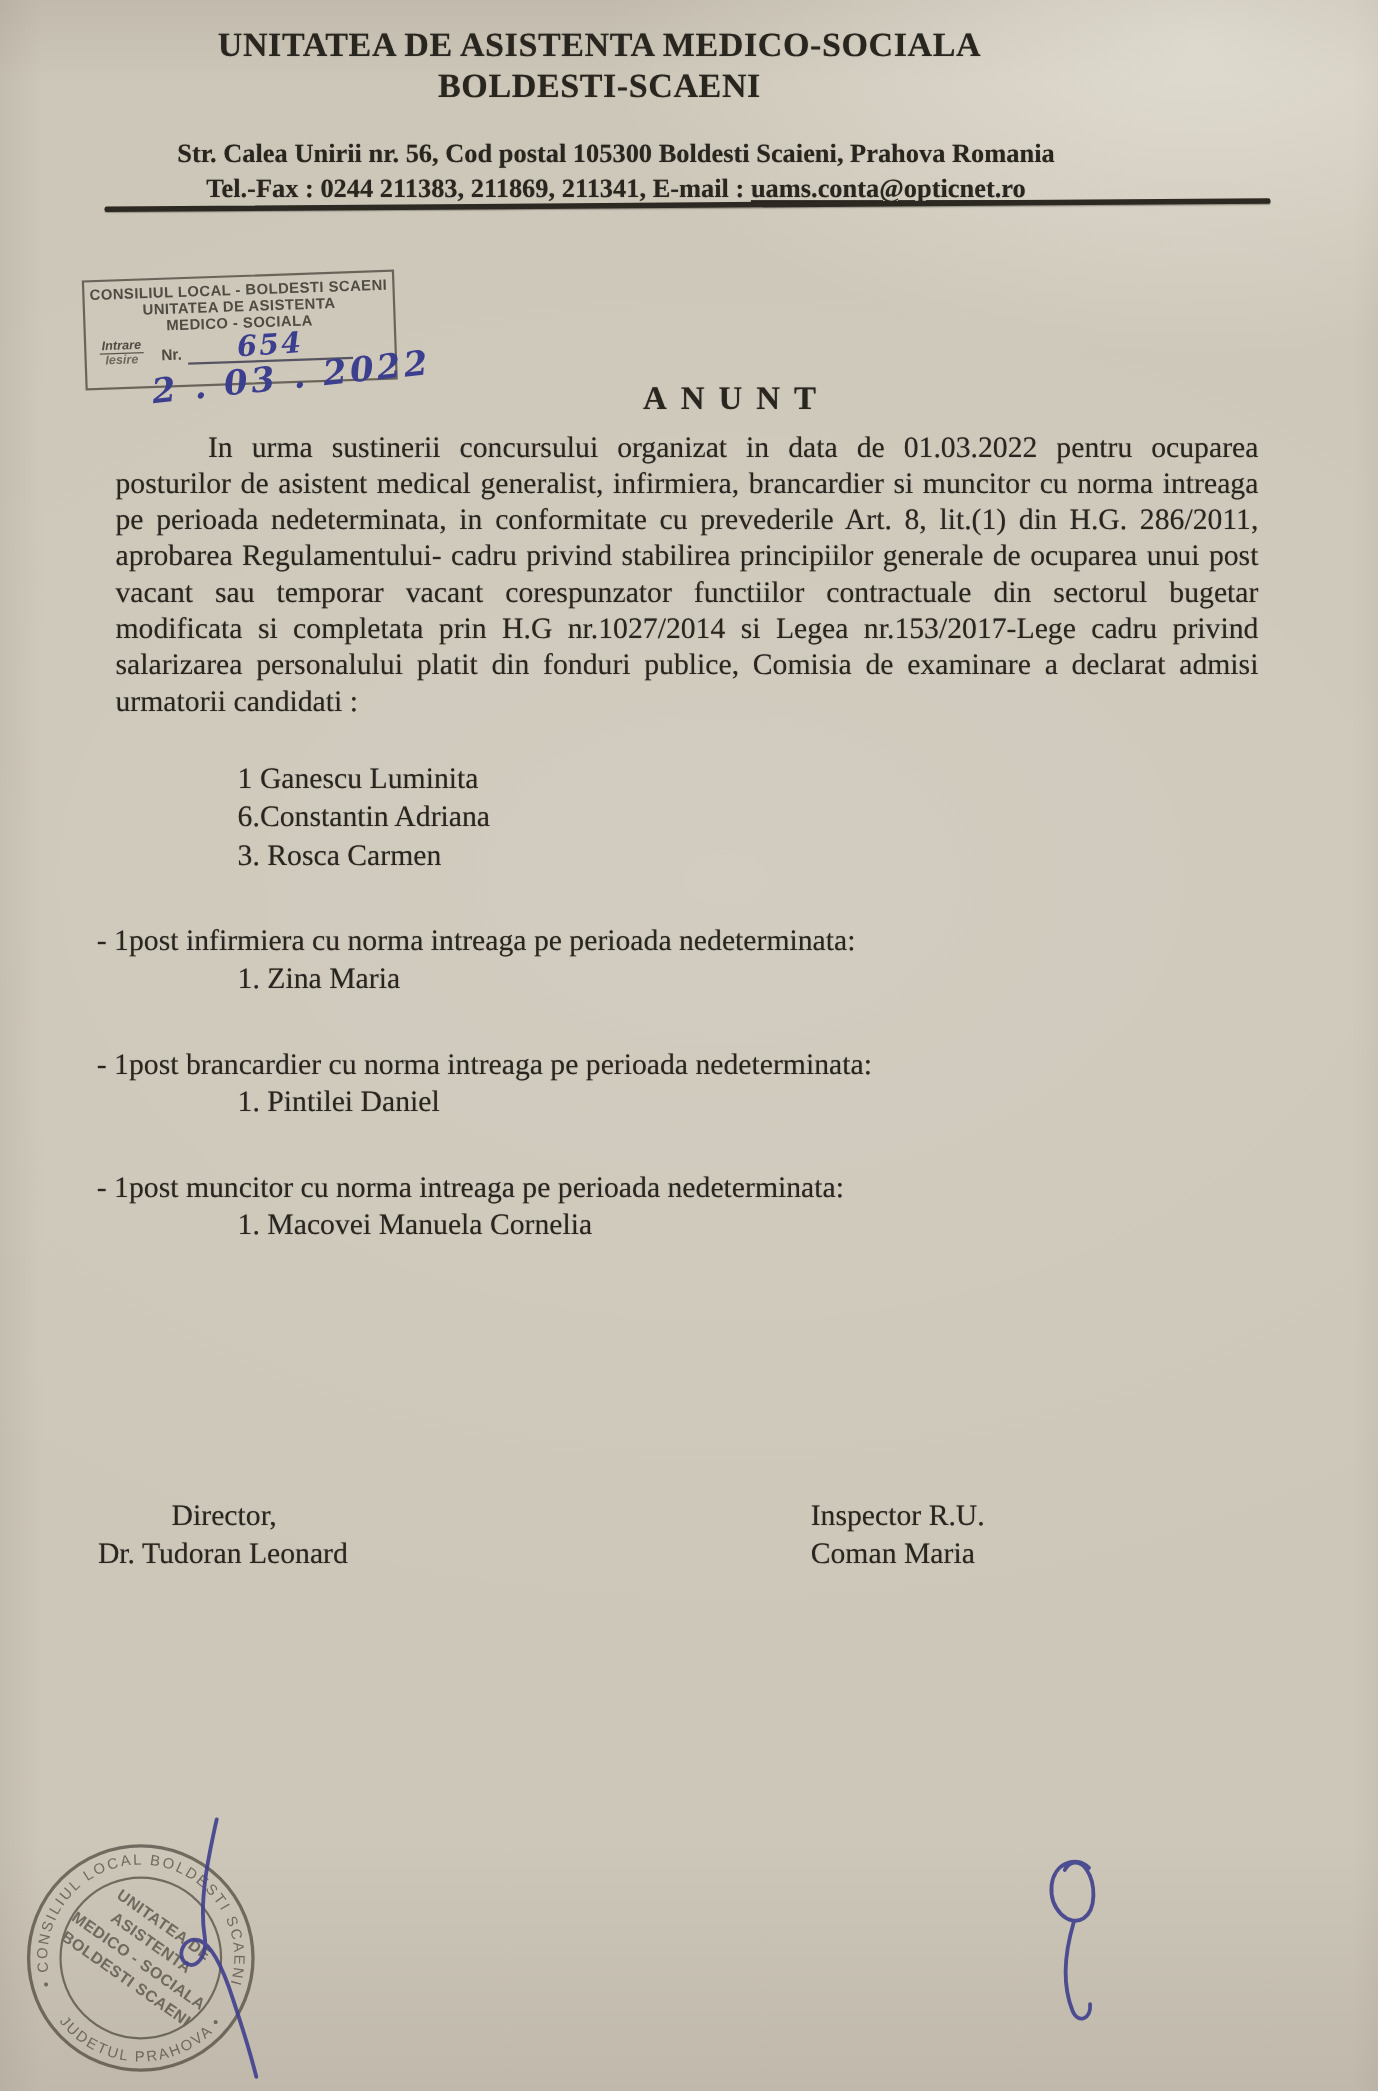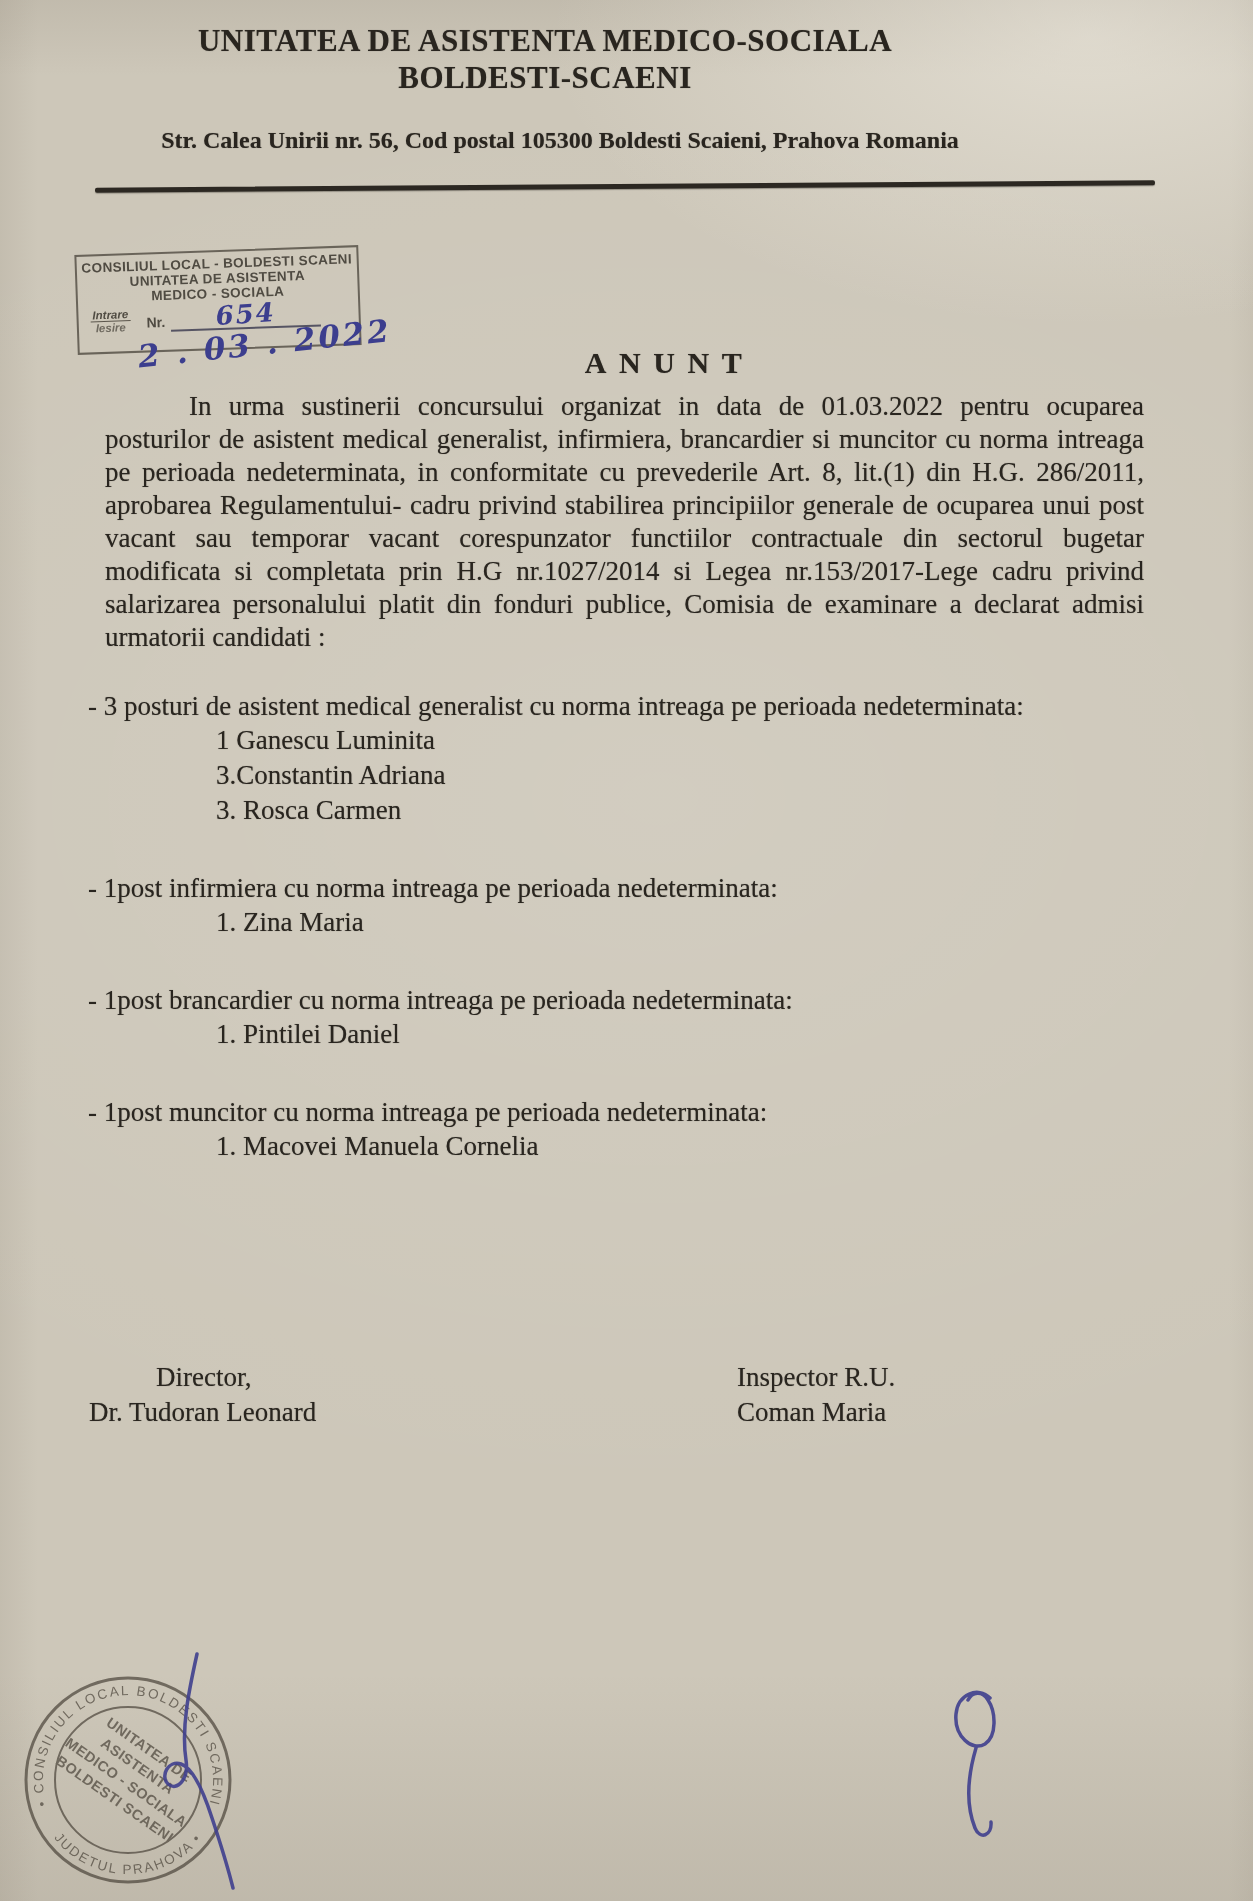--- a/index.html
+++ b/index.html
@@ -98,20 +98,21 @@
 
 <div class="page">
 
   <div class="org-name ink">
     <div>UNITATEA DE ASISTENTA MEDICO-SOCIALA</div>
     <div>BOLDESTI-SCAENI</div>
   </div>
 
   <div class="org-address ink">
     <div>Str. Calea Unirii nr. 56, Cod postal 105300 Boldesti Scaieni, Prahova Romania</div>
+    <div><span>Tel.-Fax : 0244 211383, 211869, 211341, E-mail : </span><span class="email-underline">uams.conta@opticnet.ro</span></div>
   </div>
 
   <div class="header-rule"></div>
 
   <div class="registry-stamp">
     <div class="rs-center">CONSILIUL LOCAL - BOLDESTI SCAENI</div>
     <div class="rs-center">UNITATEA DE ASISTENTA</div>
     <div class="rs-center">MEDICO - SOCIALA</div>
     <div class="rs-row">
       <span class="rs-frac">
@@ -123,23 +124,22 @@
     </div>
     <div class="rs-date hand">2 . 03 . 2022</div>
   </div>
 
   <h1 class="doc-title ink">ANUNT</h1>
 
   <div class="body-flow">
     <p class="body-par ink">In urma  sustinerii concursului organizat  in data de 01.03.2022 pentru ocuparea posturilor de asistent medical generalist, infirmiera, brancardier si muncitor cu norma intreaga pe perioada nedeterminata,  in conformitate cu prevederile Art. 8, lit.(1) din H.G. 286/2011, aprobarea Regulamentului- cadru privind stabilirea principiilor generale de ocuparea unui post vacant sau temporar vacant corespunzator functiilor contractuale din sectorul bugetar modificata si completata prin H.G nr.1027/2014 si Legea nr.153/2017-Lege cadru privind salarizarea personalului platit din fonduri publice, Comisia de examinare  a declarat admisi urmatorii candidati :</p>
 
     <div class="list-section">
-      <div class="sec-heading ink">- 3 posturi de asistent medical generalist cu norma intreaga pe perioada nedeterminata:</div>
       <div class="candidate ink">1 Ganescu Luminita</div>
-      <div class="candidate ink">3.Constantin Adriana</div>
+      <div class="candidate ink">6.Constantin Adriana</div>
       <div class="candidate ink">3. Rosca Carmen</div>
     </div>
 
     <div class="list-section">
       <div class="sec-heading ink">- 1post infirmiera cu norma intreaga pe perioada nedeterminata:</div>
       <div class="candidate ink">1. Zina Maria</div>
     </div>
 
     <div class="list-section">
       <div class="sec-heading ink">- 1post brancardier cu norma intreaga pe perioada nedeterminata:</div>

